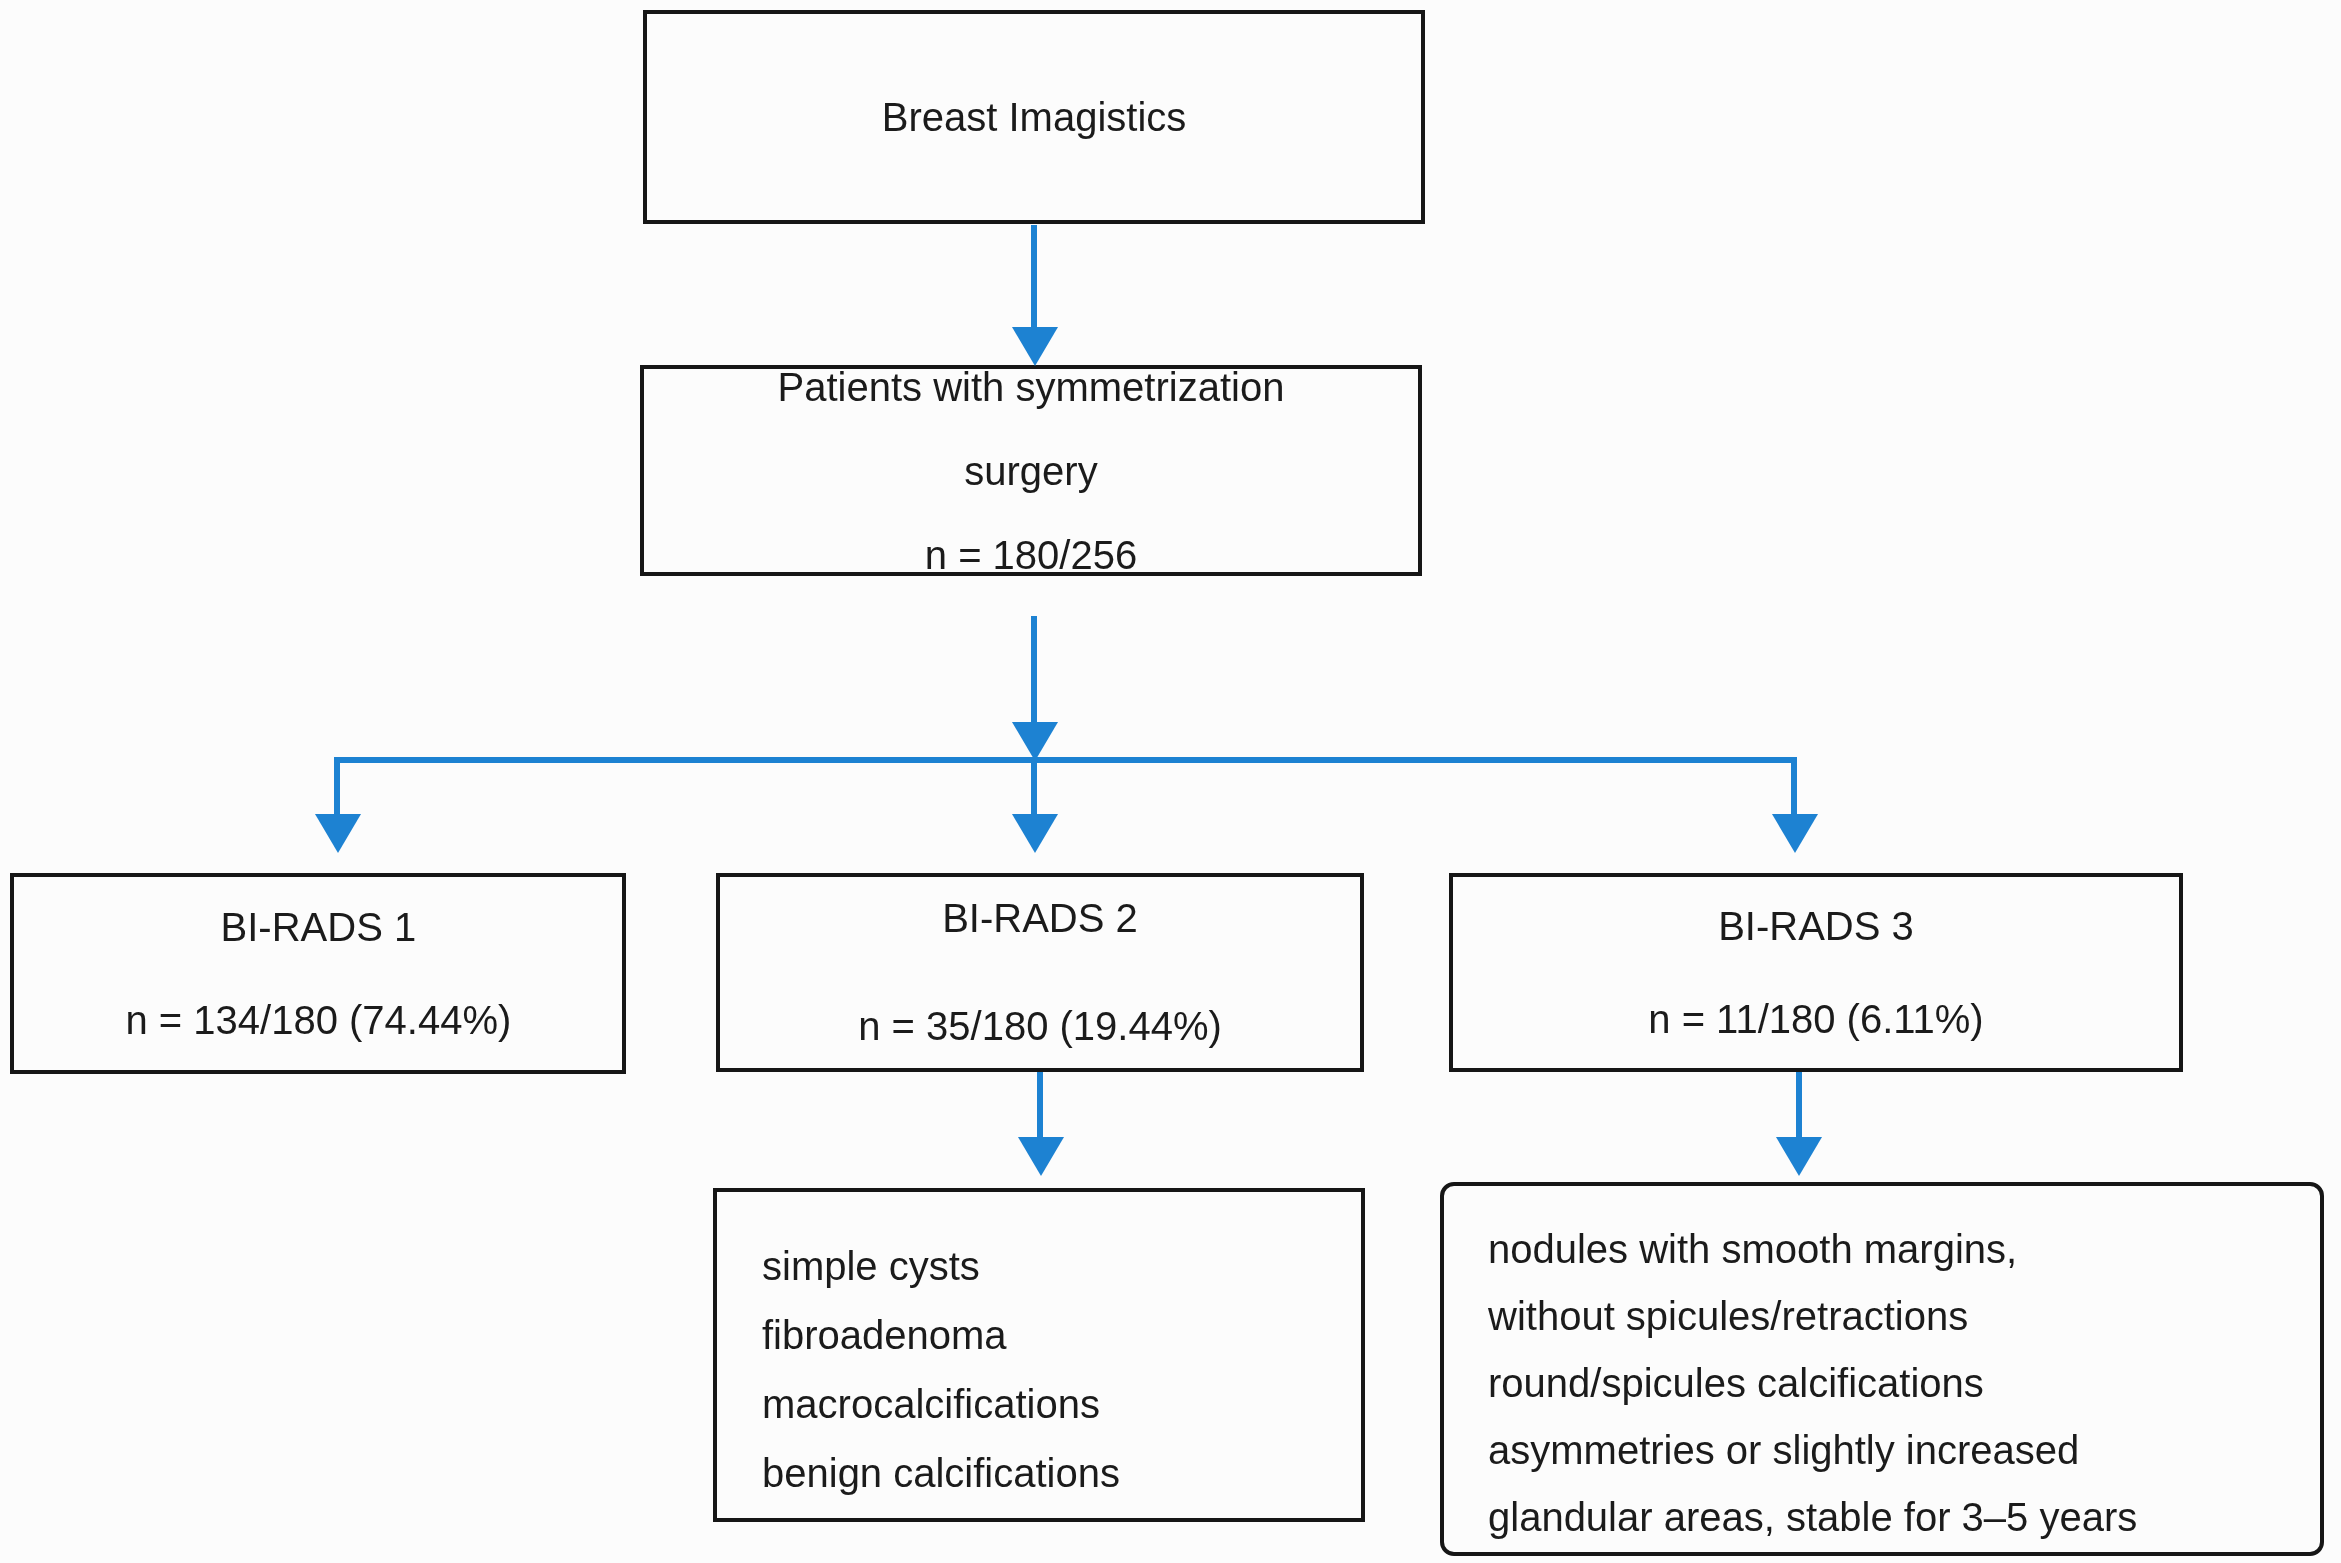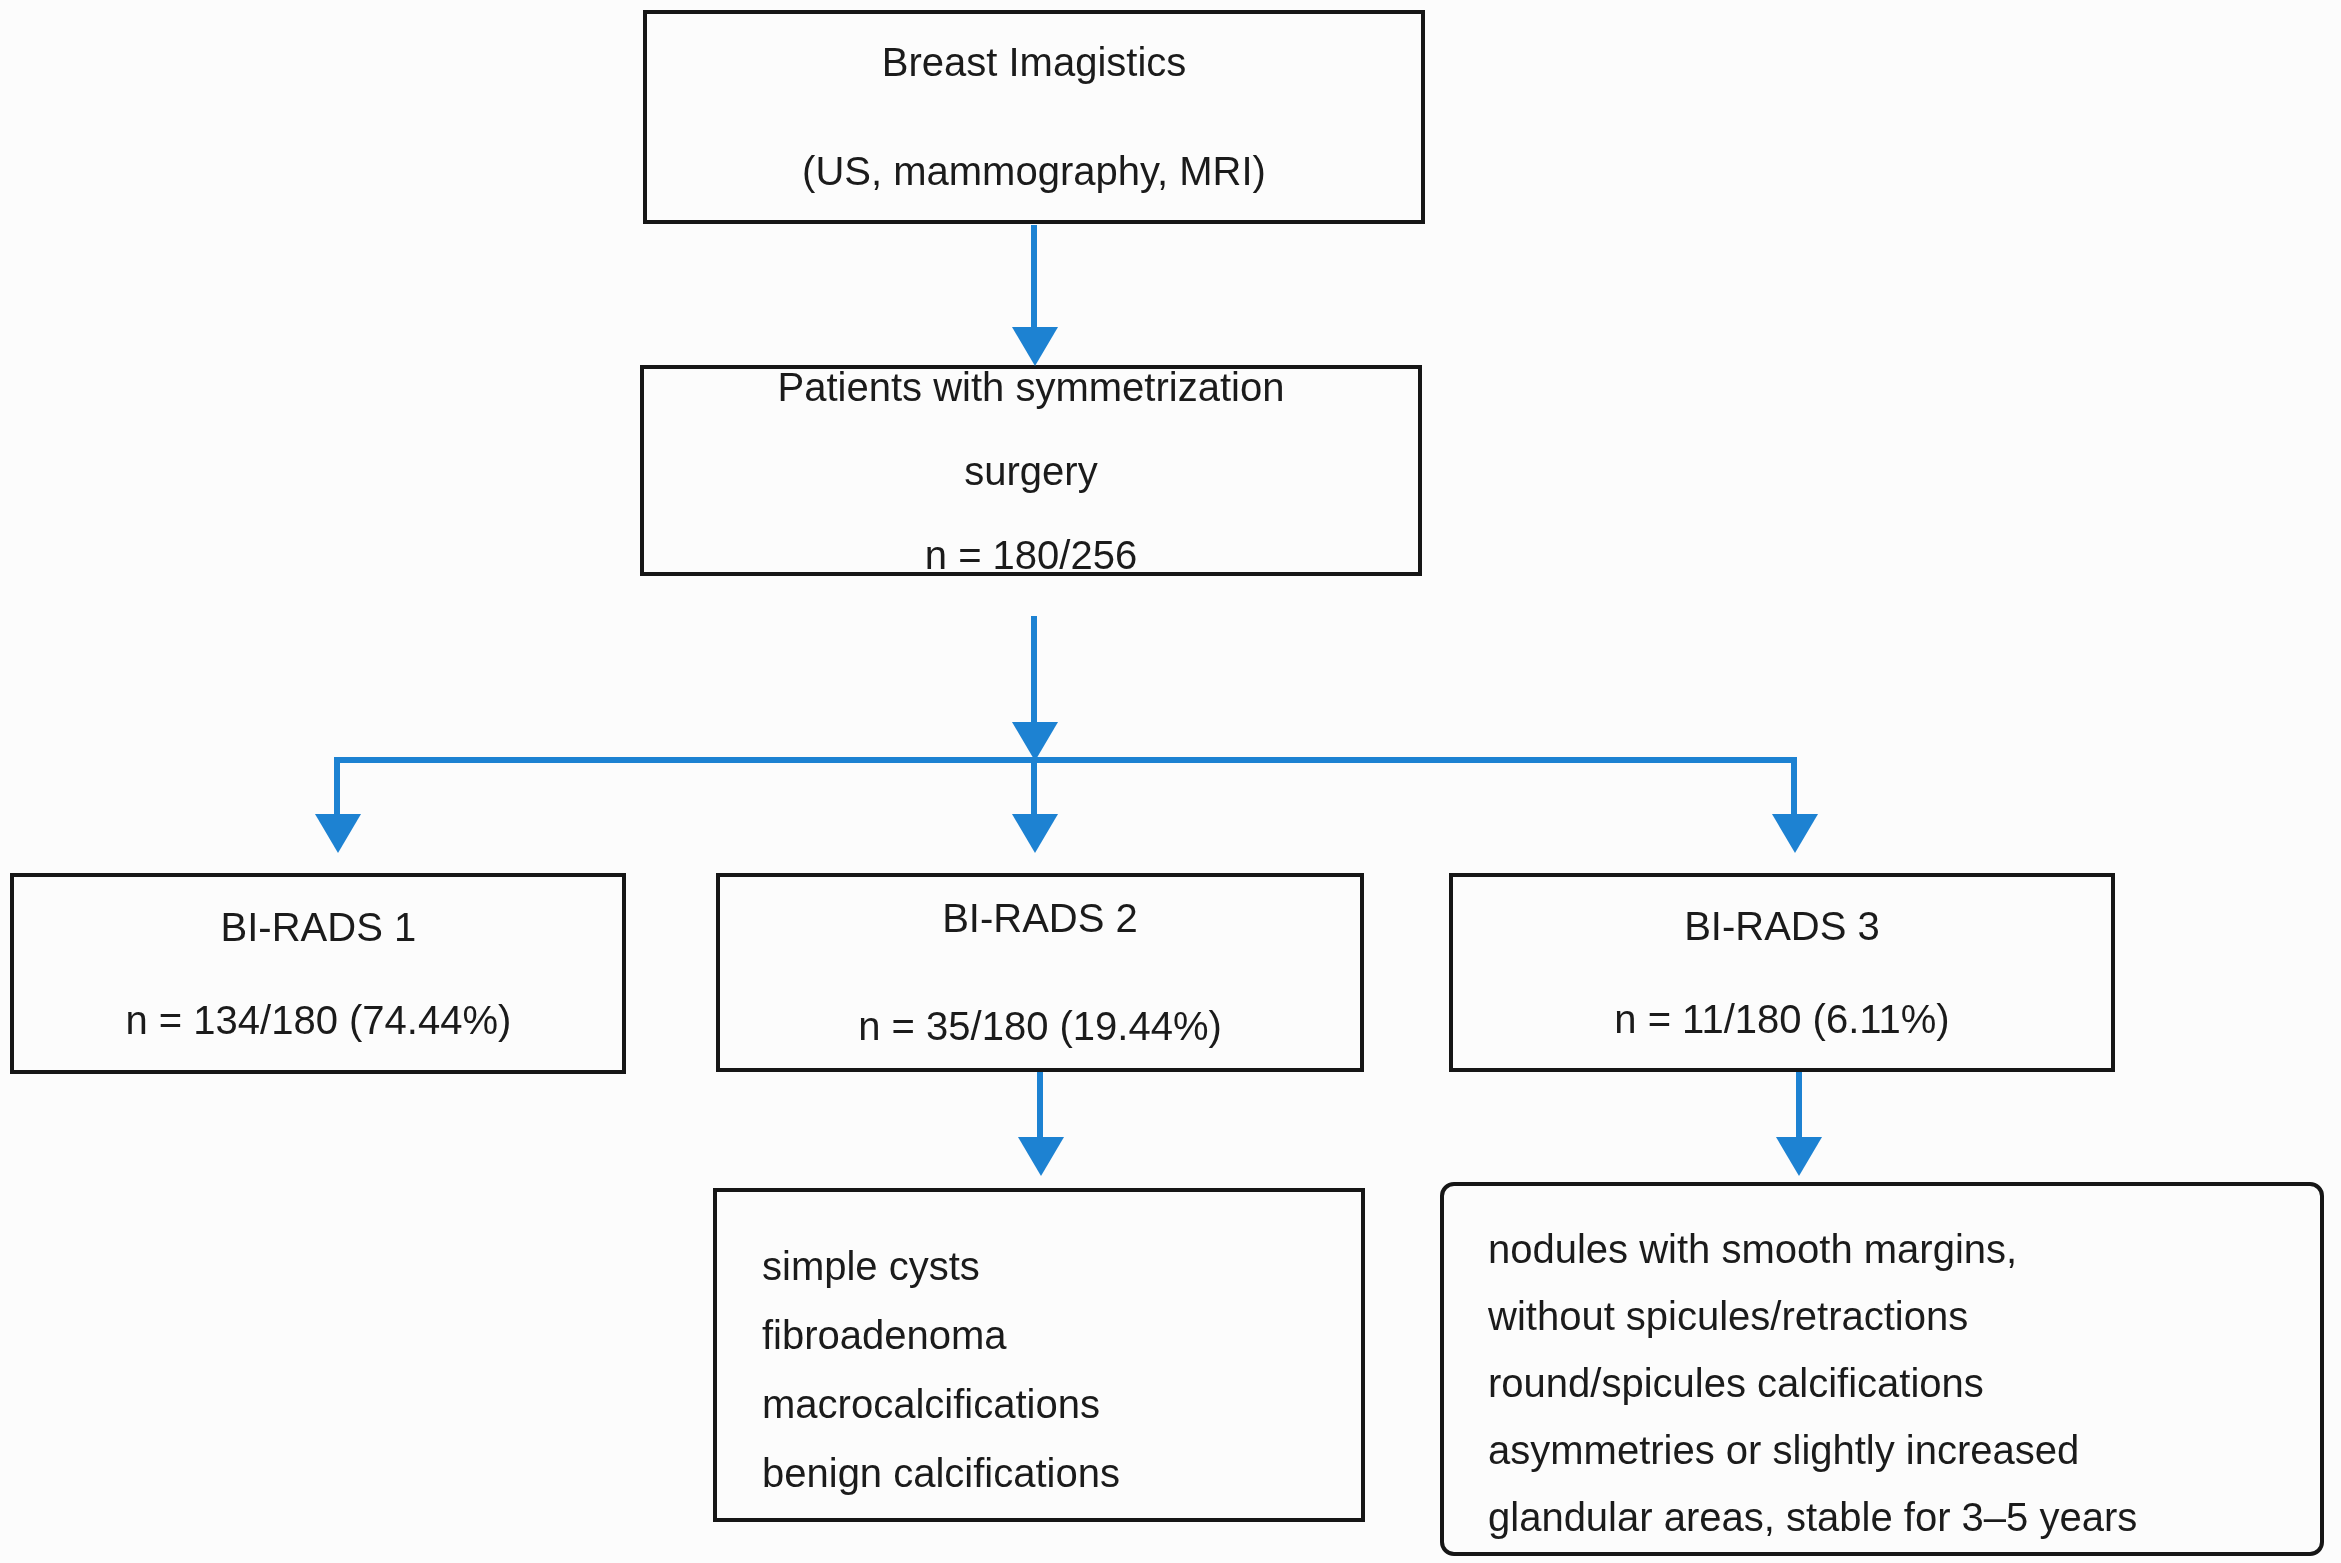--- a/index.html
+++ b/index.html
@@ -36,21 +36,21 @@
     justify-content:flex-start;
     text-align:center;
   }
   
   #box-imaging  {left:643px;  top:10.4px;   width:782px; height:214px;gap:12px;}
   #box-imaging .bline{line-height:97px;}
   #box-patients {left:640px;  top:365px;  width:782px; height:211px;}
   #box-patients .bline{line-height:84px;}
   #box-birads1  {left:10.4px;   top:873px; width:616px;  height:201px;}
   #box-birads2  {left:716px; top:873px; width:648px;  height:199px;gap:15px;}
-  #box-birads3  {left:1449px; top:873px; width:666px;  height:199px;}
+  #box-birads3  {left:1449px; top:873px; width:734px;  height:199px;}
   #box-birads1 .bline,#box-birads2 .bline,#box-birads3 .bline{line-height:93px;}
   #box-f2{left:713px; top:1188px; width:652px;  height:334px; padding:40px 14px 0 45px;}
   #box-f2 .bline{line-height:69px;}
   #box-f3{left:1440px; top:1182px; width:884px; height:374px; padding:30px 14px 0 44px;border-radius:14px;}
   #box-f3 .bline{line-height:67px;}
 
   
   .stem-v{position:absolute;width:6.2px;background:var(--accent);}
   .stem-h{position:absolute;height:6.2px;background:var(--accent);}
   .tri{
@@ -75,21 +75,20 @@
   #c4-stem{left:1796px;top:1072px;height:66px;}
   #c4-head{left:1776px;top:1137px;}
 </style>
 </head>
 <body>
 
 <div id="canvas">
 
   <div class="box" id="box-imaging">
     <div class="bline">Breast Imagistics</div>
-    <div class="bline">(US, mammography, MRI)</div>
   </div>
 
   <div class="box" id="box-patients">
     <div class="bline">Patients with symmetrization</div>
     <div class="bline">surgery</div>
     <div class="bline">n = 180/256</div>
   </div>
 
   <div class="box" id="box-birads1">
     <div class="bline">BI-RADS 1</div>

